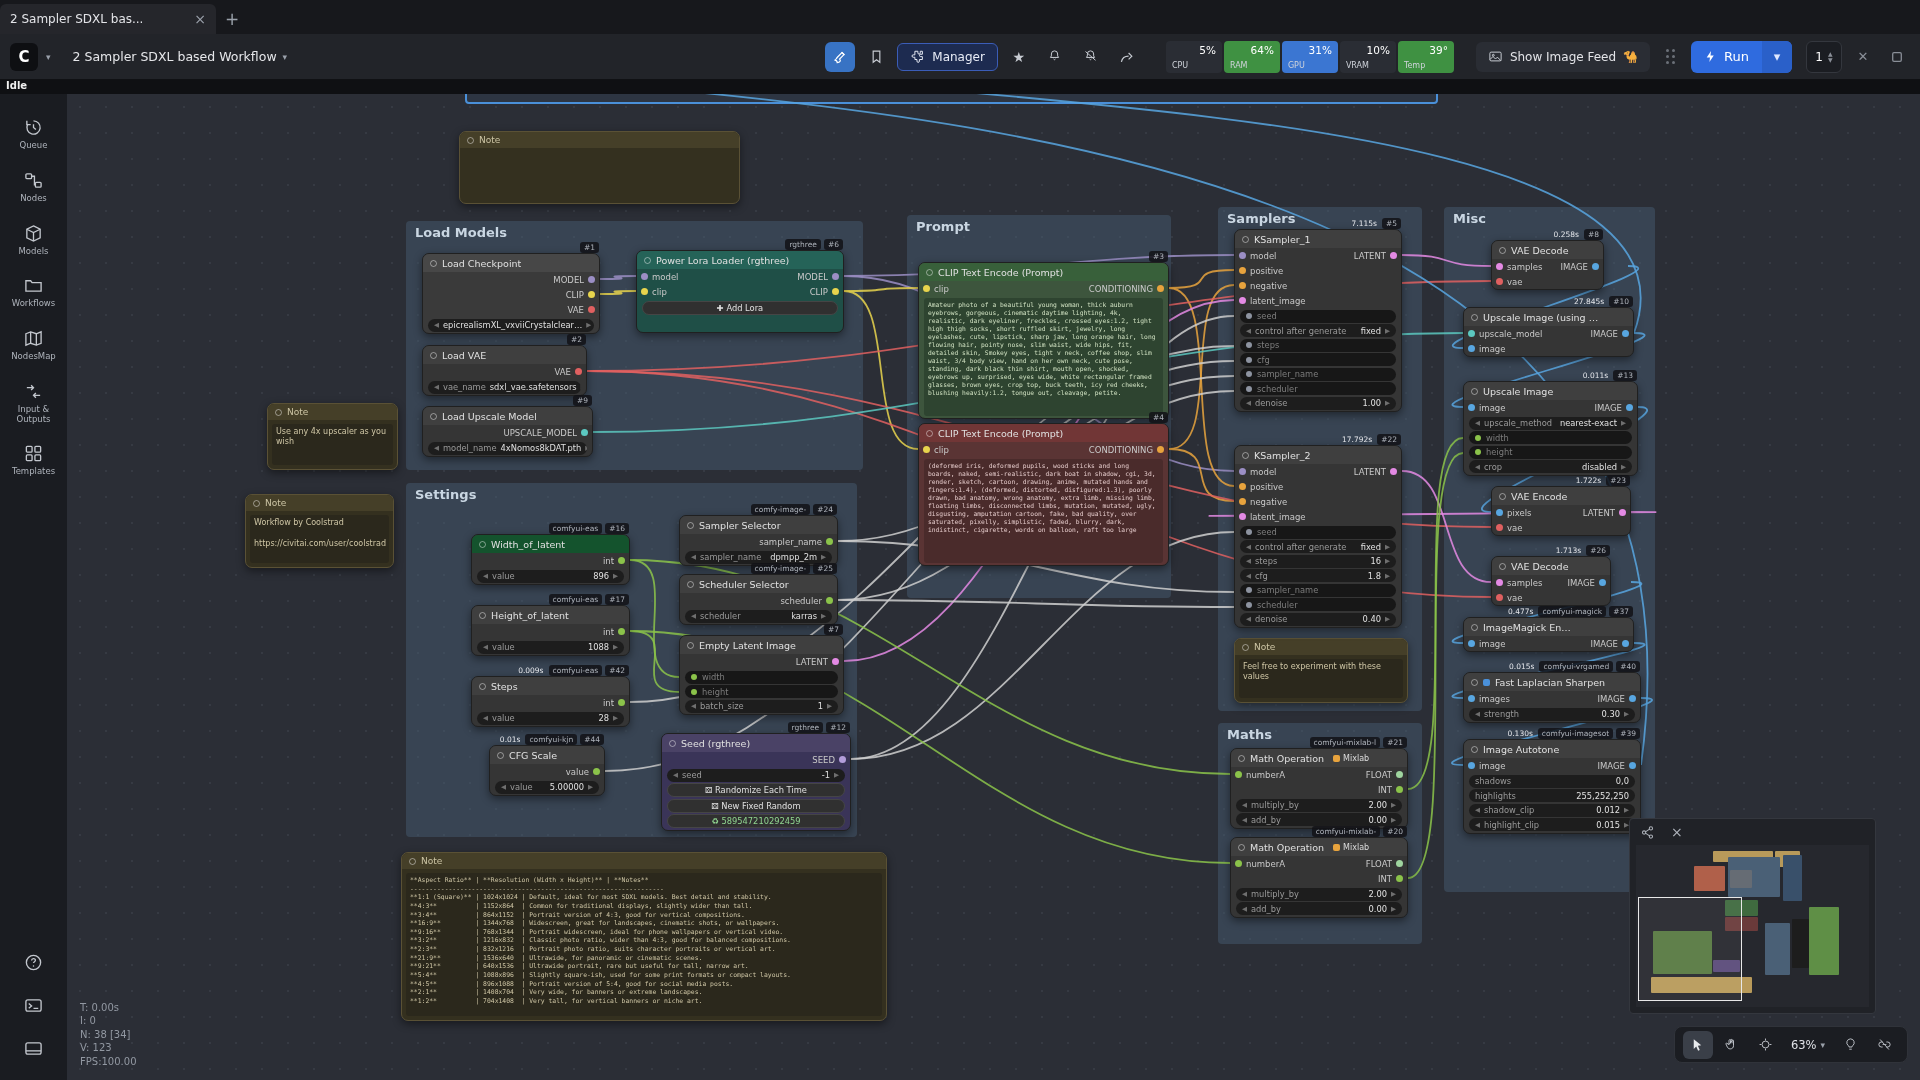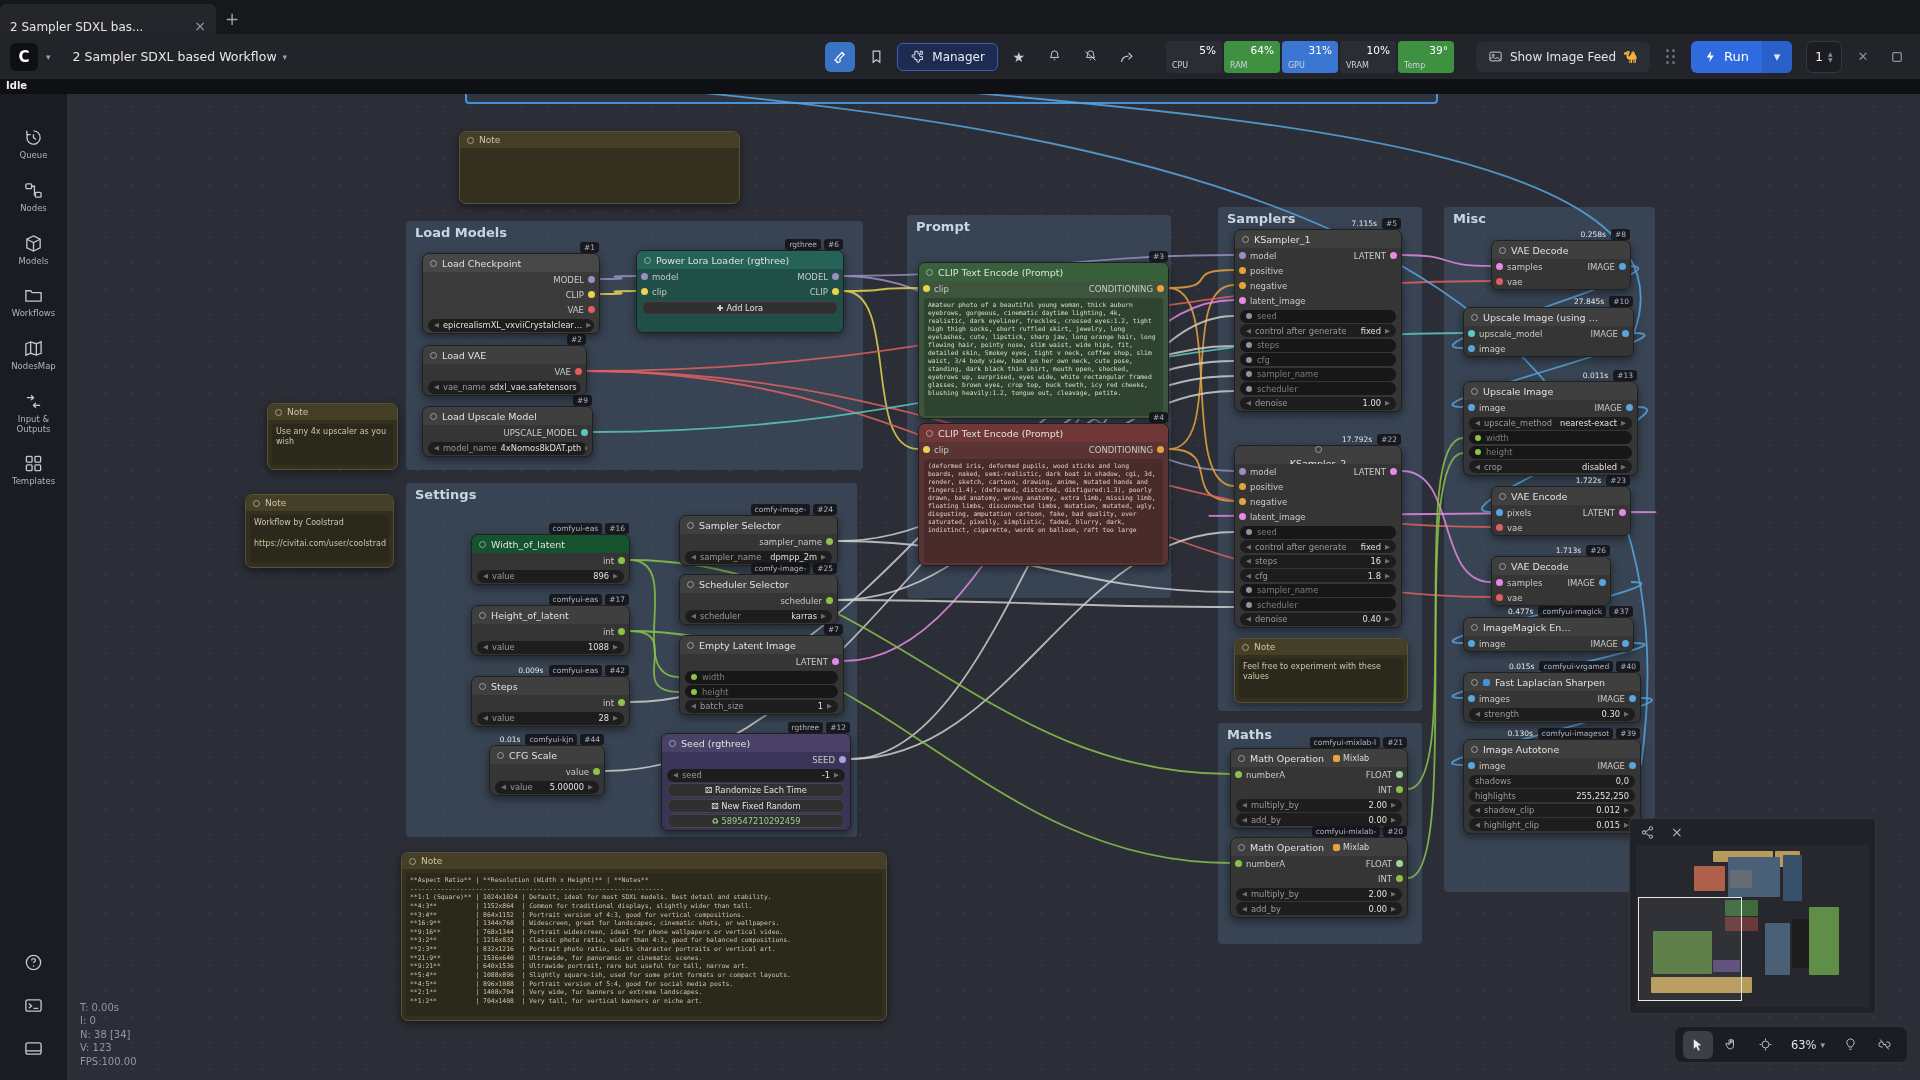--- a/index.html
+++ b/index.html
@@ -1,19 +1,19 @@
 <!DOCTYPE html>
 <html><head>
 <meta charset="utf-8">
 <style>
 *{box-sizing:border-box;margin:0;padding:0}
 html,body{width:1920px;height:1080px;overflow:hidden;background:#26282e;font-family:"DejaVu Sans",sans-serif;color:#ddd}
 
 .tabbar{height:34px;background:#17181c;display:flex;align-items:flex-end}
-.tab{width:216px;height:30px;background:#25262b;border-radius:6px 6px 0 0;display:flex;align-items:flex-end;gap:8px;padding:0 10px;font-size:12px;color:#e3e4e8}
+.tab{width:216px;height:30px;background:#25262b;border-radius:6px 6px 0 0;display:flex;align-items:center;gap:8px;padding:0 10px;font-size:12px;color:#e3e4e8}
 .tab-title{overflow:hidden;white-space:nowrap;flex:1}
 .tab-close{color:#9aa0aa;font-size:14px;cursor:pointer}
 .tab-add{width:32px;height:30px;display:flex;align-items:center;justify-content:center;color:#9aa0aa;font-size:17px}
 
 .menubar{height:46px;background:#222429;border-bottom:1px solid #101114;display:flex;align-items:center;padding:0 10px;gap:8px}
 .logo{width:28px;height:28px;border-radius:6px;background:#0e0f12;color:#fff;display:flex;align-items:center;justify-content:center;font-weight:bold;font-size:15px;flex:none}
 .caret{font-size:9px;color:#9aa0aa}
 .wf-title{font-size:12.5px;color:#e6e7ea;display:flex;gap:6px;align-items:center;margin-left:14px}
 .icon-btn{width:30px;height:30px;border-radius:6px;display:flex;align-items:center;justify-content:center;color:#c7cbd2}
 .icon-btn.active{background:#3873c4;color:#fff}
@@ -32,21 +32,21 @@
 .run-main{display:flex;align-items:center;gap:7px;padding:0 13px}
 .run-caret{width:30px;height:32px;background:#2a60c9;display:flex;align-items:center;justify-content:center;color:#dfe8ff}
 .qcount{height:32px;min-width:36px;background:#1b1d22;border:1px solid #34373e;border-radius:6px;display:flex;align-items:center;justify-content:center;gap:5px;font-size:12px;color:#fff;padding:0 7px;margin-left:6px}
 .qcount .updown{display:flex;flex-direction:column;font-size:6px;color:#8a8f98;line-height:6px}
 .win-icon{width:26px;height:26px;display:flex;align-items:center;justify-content:center;color:#8a8f98;font-size:13px}
 
 .statusline{height:14px;background:#0f1013;display:flex;padding-left:6px}
 .statusline span{font-size:10px;font-weight:bold;color:#f0f0f0}
 
 .app{display:flex;height:986px}
-.sidebar{width:67px;background:#1a1c21;display:flex;flex-direction:column;align-items:center;padding:24px 0 12px}
+.sidebar{width:67px;background:#1a1c21;display:flex;flex-direction:column;align-items:center;padding:14px 0 12px}
 .side-item{display:flex;flex-direction:column;align-items:center;gap:4px;width:100%;padding:10px 0;color:#c3c7ce}
 .side-item .lbl{font-size:8.5px;color:#aeb3bb;text-align:center;line-height:1.15;max-width:58px}
 .side-bottom{margin-top:auto;display:flex;flex-direction:column;gap:24px;align-items:center;padding-bottom:10px}
 #canvas{position:relative;flex:1;background:#2b2e36;background-image:radial-gradient(circle,#363a43 1px,transparent 1.2px);background-size:26px 26px;overflow:hidden}
 
 .group{position:absolute;border-radius:4px;z-index:1}
 .group-title{font-size:13px;font-weight:bold;color:#c9d6e2;padding:4px 9px}
 .cutoff{position:absolute;z-index:1;border:2px solid #4a90d9;background:rgba(74,144,217,.08);border-radius:4px}
 .wires{position:absolute;left:0;top:0;z-index:2;pointer-events:none}
 .node{position:absolute;background:#353535;border:1px solid #202020;border-radius:7px;z-index:3;box-shadow:0 3px 8px rgba(0,0,0,.45);font-size:8.5px}
@@ -863,21 +863,21 @@
           <span class="wl">denoise</span>
           <span class="wv">1.00</span>
           <span class="arr">▶</span>
         </div>
       </div>
       <div class="node" style="left: 1167px; top: 351px; width: 168px; background: rgb(53, 53, 53);">
         <div class="node-meta">
           <span class="timing">17.792s</span>
           <span class="pill">#22</span>
         </div>
-        <div class="node-header" style="background: rgb(63, 63, 63); flex-direction: column;">
+        <div class="node-header" style="background: rgb(63, 63, 63);">
           <span class="cdot"></span>
           <span>KSampler_2</span>
         </div>
         <div class="slot-row">
           <span class="slot">
             <span class="sdot" style="background: rgb(155, 142, 196);"></span>
             <span>model</span>
           </span>
           <span class="slot">
             <span>LATENT</span>
@@ -1021,21 +1021,21 @@
           <span class="wv">2.00</span>
           <span class="arr">▶</span>
         </div>
         <div class="widget">
           <span class="arr">◀</span>
           <span class="wl">add_by</span>
           <span class="wv">0.00</span>
           <span class="arr">▶</span>
         </div>
       </div>
-      <div class="node" style="left: 1424px; top: 146px; width: 140px; background: rgb(53, 53, 53);">
+      <div class="node" style="left: 1424px; top: 146px; width: 113px; background: rgb(53, 53, 53);">
         <div class="node-meta">
           <span class="timing">0.258s</span>
           <span class="pill">#8</span>
         </div>
         <div class="node-header" style="background: rgb(63, 63, 63);">
           <span class="cdot"></span>
           <span>VAE Decode</span>
         </div>
         <div class="slot-row">
           <span class="slot">

